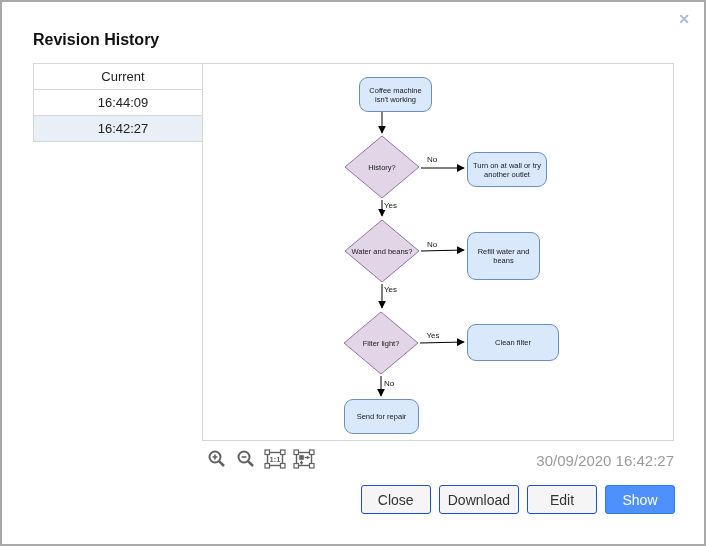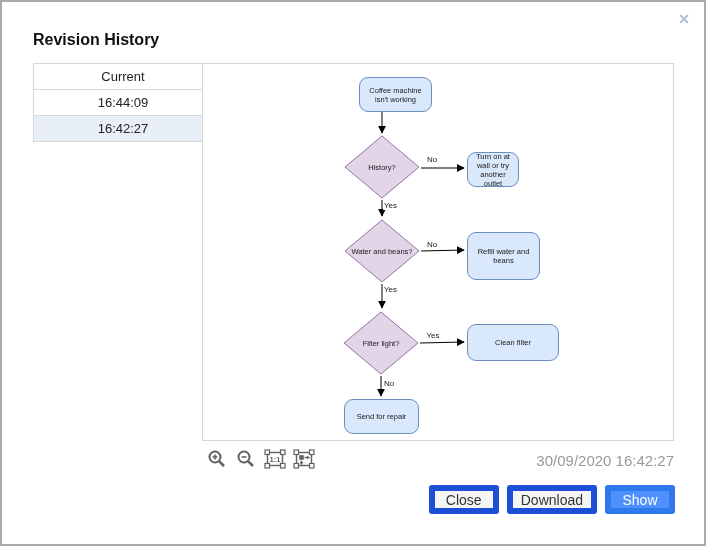--- a/index.html
+++ b/index.html
@@ -90,21 +90,21 @@
   .footer-buttons {
     position: absolute; right: 29px; top: 483px;
     display: flex; gap: 8px;
   }
   .btn {
     min-width: 70px; height: 29px;
     padding: 0 8px;
     font-family: "Liberation Sans", sans-serif;
     font-size: 14px; color: #333;
     background: #f5f5f5;
-    border: 6px solid #1d4ed8;
+    border: 1px solid #1d4ed8;
     border-radius: 3px;
     cursor: pointer;
   }
   .btn-primary {
     background: #4d90fe;
     border-color: #3079ed;
     color: #fff;
   }
 </style>
 </head>
@@ -143,21 +143,21 @@
         <span class="node-label">Coffee machine isn't working</span>
       </div>
 
       <div class="node node-diamond" style="left:141px; top:71px; width:76px; height:64px;">
         <svg class="diamond-svg" width="76" height="64">
             <polygon class="decision" points="38,1 75,32 38,63 1,32" fill="#e1d5e7" stroke="#9673a6" stroke-width="1"></polygon>
           </svg>
         <span class="node-label">History?</span>
       </div>
 
-      <div class="node node-rect" style="left: 264px; top: 88px; width: 52px; height: 35px; background: rgb(218, 232, 252); border-color: rgb(108, 142, 191);">
+      <div class="node node-rect" style="left: 264px; top: 88px; width: 80px; height: 35px; background: rgb(218, 232, 252); border-color: rgb(108, 142, 191);">
         <span class="node-label">Turn on at wall or try another outlet</span>
       </div>
 
       <div class="node node-diamond" style="left:141px; top:155px; width:76px; height:64px;">
         <svg class="diamond-svg" width="76" height="64">
             <polygon class="decision" points="38,1 75,32 38,63 1,32" fill="#e1d5e7" stroke="#9673a6" stroke-width="1"></polygon>
           </svg>
         <span class="node-label">Water and beans?</span>
       </div>
 
@@ -230,16 +230,17 @@
         <polygon points="6.7,13 8.5,16.2 10.3,13" fill="#616161"></polygon>
       </svg>
     </span>
   </div>
 
   <div class="timestamp">30/09/2020 16:42:27</div>
 
   <div class="footer-buttons">
     <button class="btn">Close</button>
     <button class="btn">Download</button>
+    <button class="btn">Edit</button>
     <button class="btn btn-primary" style="background: rgb(77, 144, 254);">Show</button>
   </div>
 
 </div>
 
 </body></html>

